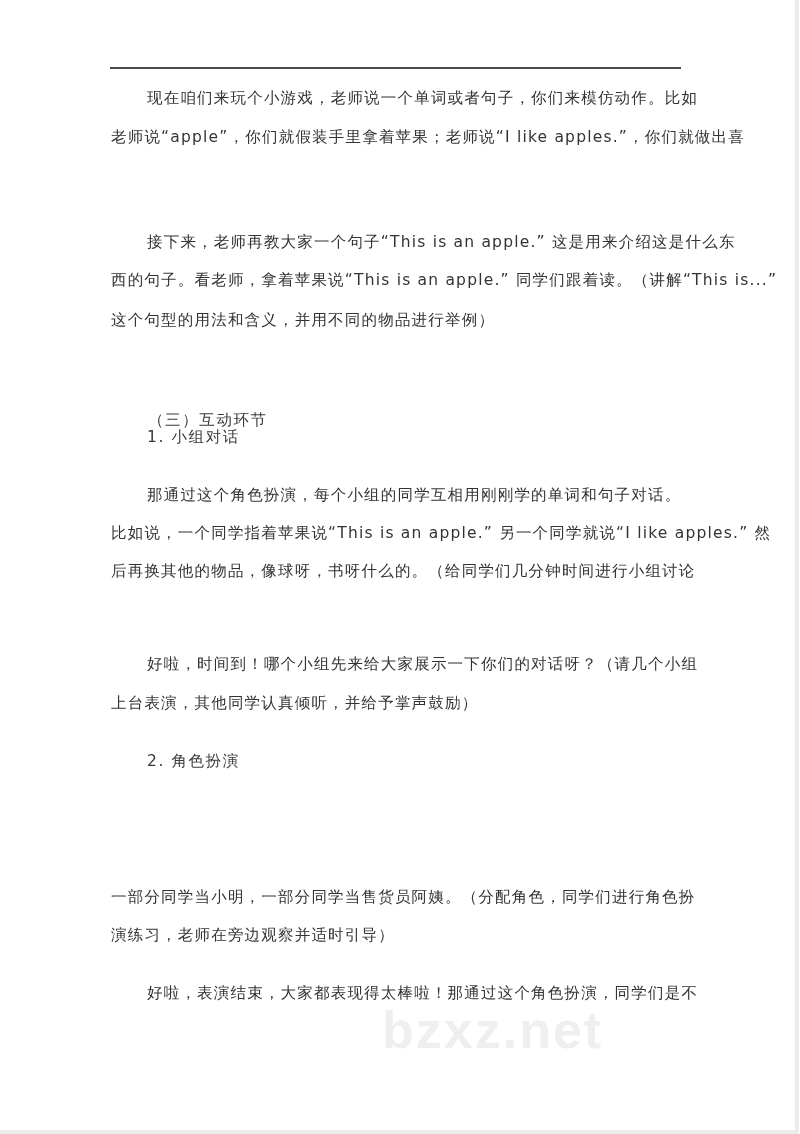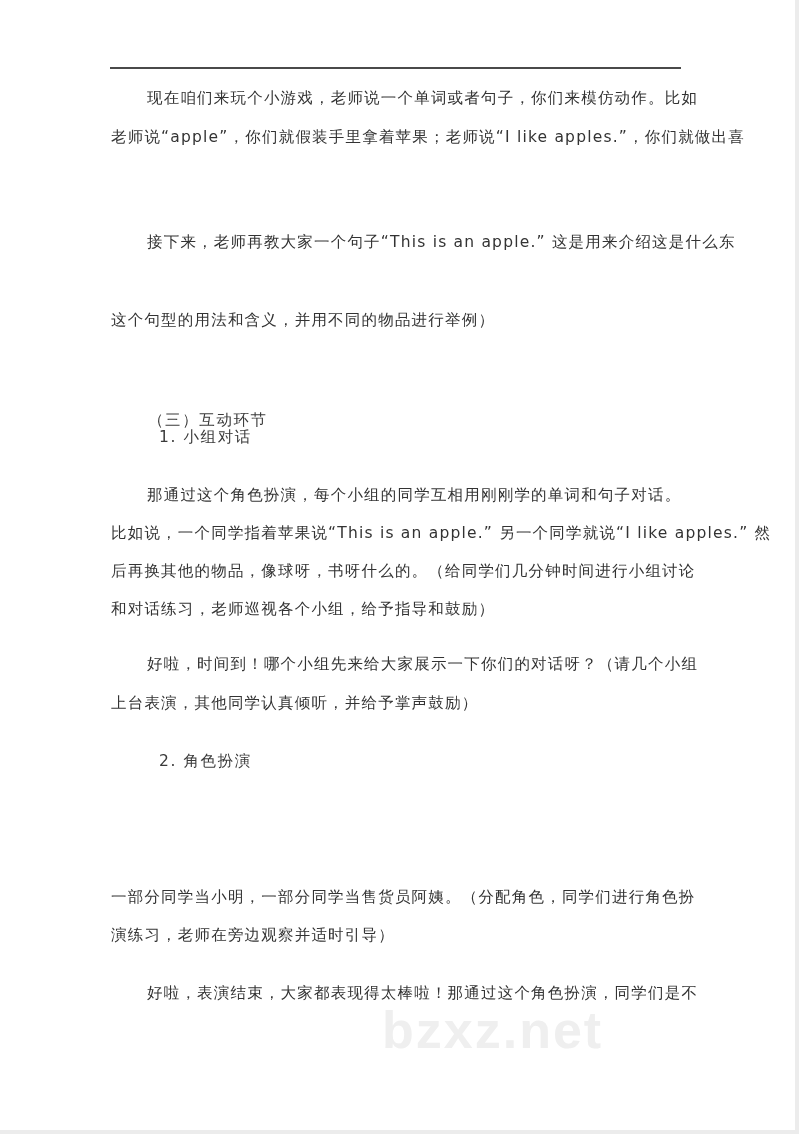--- a/index.html
+++ b/index.html
@@ -49,21 +49,20 @@
     .heading {
       left: 148px;
       letter-spacing: 1.6px;
       color: #3a3a3a;
       margin-top: 40px;
     }
     .numhead {
       left: 147px;
       letter-spacing: 1.6px;
       color: #3a3a3a;
-      margin-left: 12px;
     }
     .watermark {
       position: absolute;
       left: 382px;
       top: 990px;
       font-family: "Liberation Sans", sans-serif;
       font-weight: bold;
       font-size: 52px;
       letter-spacing: 2px;
       color: #efefef;
@@ -85,30 +84,30 @@
 <div class="page">
   <div class="watermark">bzxz.net</div>
 
   <div class="content">
     <div class="header-rule"></div>
 
     <div class="line indent" style="top:88px">现在咱们来玩个小游戏，老师说一个单词或者句子，你们来模仿动作。比如</div>
     <div class="line" style="top:127px">老师说“apple”，你们就假装手里拿着苹果；老师说“I like apples.”，你们就做出喜</div>
 
     <div class="line indent" style="top:232px">接下来，老师再教大家一个句子“This is an apple.” 这是用来介绍这是什么东</div>
+    <div class="line" style="top:270px">西的句子。看老师，拿着苹果说“This is an apple.” 同学们跟着读。（讲解“This is...”</div>
     <div class="line" style="top:310px">这个句型的用法和含义，并用不同的物品进行举例）</div>
 
     <div class="line heading" style="top:370px">（三）互动环节</div>
 
     <div class="line numhead" style="top:427px">1. 小组对话</div>
 
     <div class="line indent" style="top:485px">那通过这个角色扮演，每个小组的同学互相用刚刚学的单词和句子对话。</div>
     <div class="line" style="top:523px">比如说，一个同学指着苹果说“This is an apple.” 另一个同学就说“I like apples.” 然</div>
     <div class="line" style="top:561px">后再换其他的物品，像球呀，书呀什么的。（给同学们几分钟时间进行小组讨论</div>
-    <div class="line" style="top:599px">和对话练习，老师巡视各个小组，给予指导和鼓励）</div>
 
     <div class="line indent" style="top:654px">好啦，时间到！哪个小组先来给大家展示一下你们的对话呀？（请几个小组</div>
     <div class="line" style="top:693px">上台表演，其他同学认真倾听，并给予掌声鼓励）</div>
 
     <div class="line numhead" style="top:751px">2. 角色扮演</div>
 
     <div class="line" style="top:925px">演练习，老师在旁边观察并适时引导）</div>
     <div class="line" style="top:887px">一部分同学当小明，一部分同学当售货员阿姨。（分配角色，同学们进行角色扮</div>
 
     <div class="line indent" style="top:983px">好啦，表演结束，大家都表现得太棒啦！那通过这个角色扮演，同学们是不</div>

